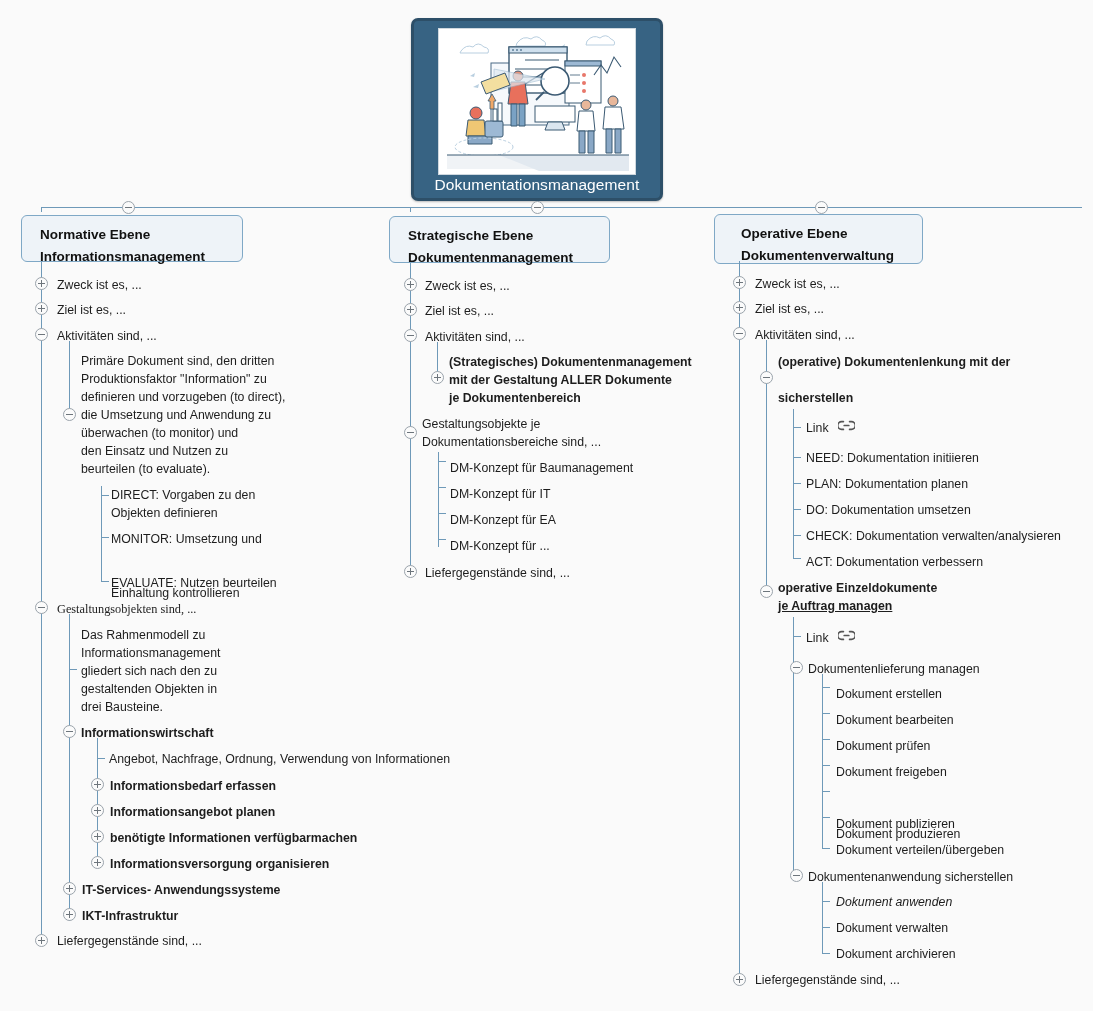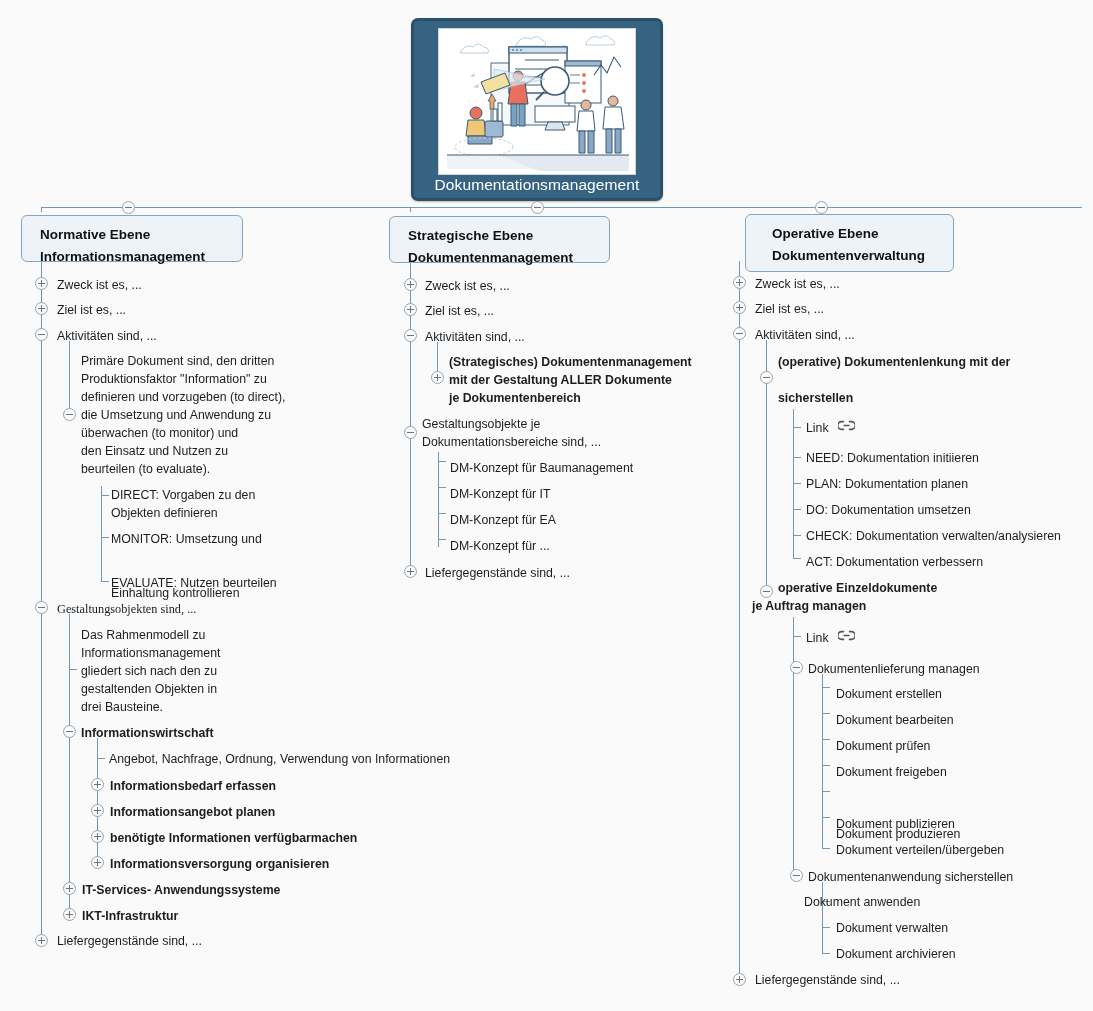--- a/index.html
+++ b/index.html
@@ -282,21 +282,21 @@
   <div class="hline" style="left:438px;top:513px;width:8px;"></div>
   <div class="hline" style="left:438px;top:539px;width:8px;"></div>
   <div class="node" style="left:450px;top:459px;">DM-Konzept für Baumanagement</div>
   <div class="node" style="left:450px;top:485px;">DM-Konzept für IT</div>
   <div class="node" style="left:450px;top:511px;">DM-Konzept für EA</div>
   <div class="node" style="left:450px;top:537px;">DM-Konzept für ...</div>
 
   <div class="tog plus" style="left:404px;top:565px;"></div>
   <div class="node" style="left:425px;top:564px;">Liefergegenstände sind, ...</div>
 
-  <div class="branch-box" style="left:745px;top:214px;width:209px;height:58px;padding-left:26px;">
+  <div class="branch-box" style="left:714px;top:214px;width:209px;height:50px;padding-left:26px;">
     <div>Operative Ebene</div>
     <div>Dokumentenverwaltung</div>
   </div>
 
   <div class="vline" style="left:739px;top:261px;height:720px;"></div>
 
   <div class="tog plus" style="left:733px;top:276px;"></div>
   <div class="node" style="left:755px;top:275px;">Zweck ist es, ...</div>
 
   <div class="tog plus" style="left:733px;top:301px;"></div>
@@ -327,21 +327,21 @@
   </svg>
 
   <div class="node" style="left:806px;top:449px;">NEED: Dokumentation initiieren</div>
   <div class="node" style="left:806px;top:475px;">PLAN: Dokumentation planen</div>
   <div class="node" style="left:806px;top:501px;">DO: Dokumentation umsetzen</div>
   <div class="node" style="left:806px;top:527px;">CHECK: Dokumentation verwalten/analysieren</div>
   <div class="node" style="left:806px;top:553px;">ACT: Dokumentation verbessern</div>
 
   <div class="tog" style="left:760px;top:585px;"></div>
   <div class="node bold" style="left:778px;top:579px;">operative Einzeldokumente</div>
-  <div class="node bold" style="left:752px;top:597px;">je Auftrag managen</div>
+  <div class="node bold" style="left:778px;top:597px;text-decoration:underline;">je Auftrag managen</div>
 
   <div class="vline" style="left:793px;top:617px;height:262px;"></div>
   <div class="hline" style="left:793px;top:636px;width:8px;"></div>
   <div class="node" style="left:806px;top:629px;">Link</div>
   <svg class="link-icon" style="left:838px;top:630px;" viewBox="0 0 17 11">
     <path d="M6.2 5.5 H10.8" stroke="#555" stroke-width="1.7" stroke-linecap="round"></path>
     <path d="M5.4 1.6 H3.6 a3.9 3.9 0 0 0 0 7.8 H5.4" fill="none" stroke="#555" stroke-width="1.7" stroke-linecap="round"></path>
     <path d="M11.6 1.6 H13.4 a3.9 3.9 0 0 1 0 7.8 H11.6" fill="none" stroke="#555" stroke-width="1.7" stroke-linecap="round"></path>
   </svg>
 
@@ -365,20 +365,20 @@
   <div class="node" style="left:836px;top:815px;">Dokument publizieren</div>
   <div class="node" style="left:836px;top:841px;">Dokument verteilen/übergeben</div>
 
   <div class="tog" style="left:790px;top:869px;"></div>
   <div class="node" style="left:808px;top:868px;text-align:center;">Dokumentenanwendung sicherstellen</div>
 
   <div class="vline" style="left:822px;top:882px;height:71px;"></div>
   <div class="hline" style="left:822px;top:901px;width:8px;"></div>
   <div class="hline" style="left:822px;top:927px;width:8px;"></div>
   <div class="hline" style="left:822px;top:953px;width:8px;"></div>
-  <div class="node" style="left:804px;top:893px;">Dokument anwenden</div>
+  <div class="node" style="left:836px;top:893px;font-style:italic;">Dokument anwenden</div>
   <div class="node" style="left:836px;top:919px;">Dokument verwalten</div>
   <div class="node" style="left:836px;top:945px;">Dokument archivieren</div>
 
   <div class="tog plus" style="left:733px;top:973px;"></div>
   <div class="node" style="left:755px;top:971px;">Liefergegenstände sind, ...</div>
 
 </div>
 
 </body></html>

